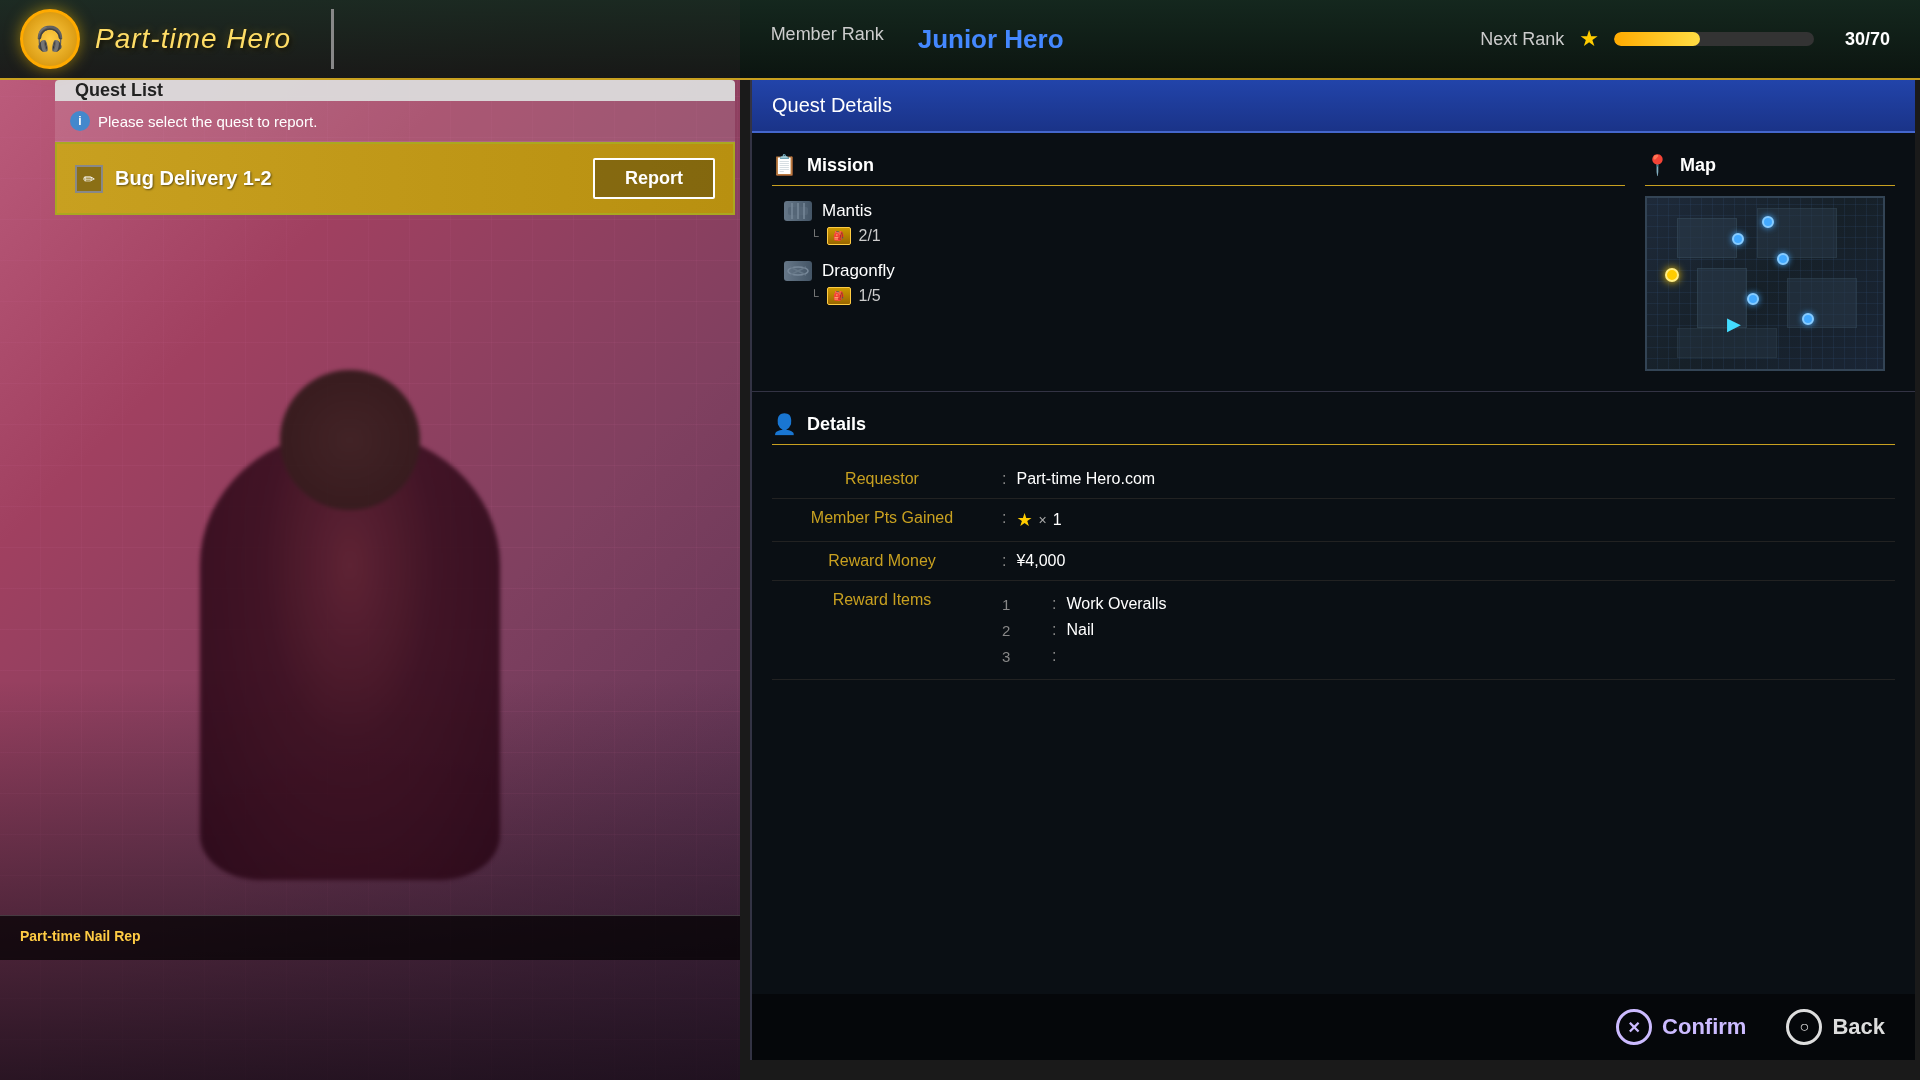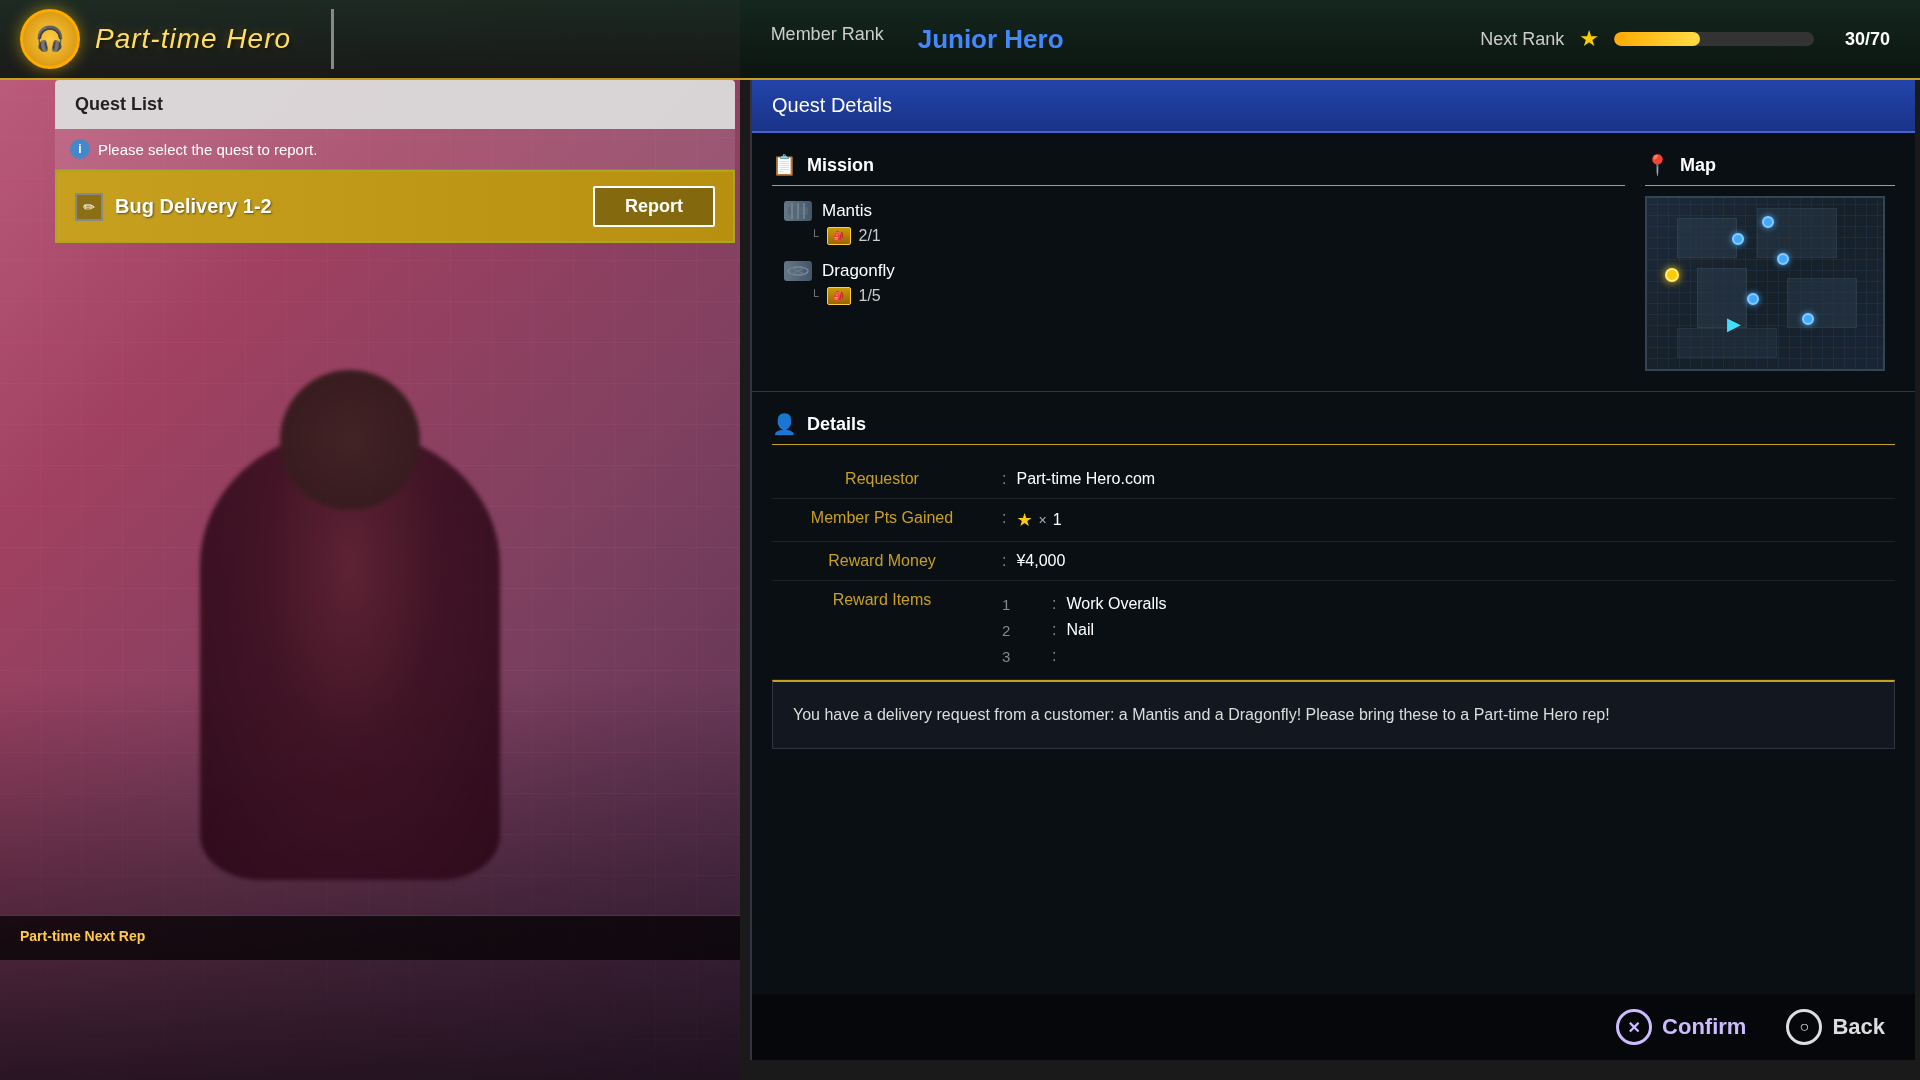--- a/index.html
+++ b/index.html
@@ -171,21 +171,21 @@
     
     .left-panel {
       position: absolute;
       top: 80px;
       left: 55px;
       width: 680px;
       z-index: 50;
     }
     .quest-list-header {
       background: rgba(220,220,220,0.95);
-      padding: 14px 20px;
+      padding: 0 20px;
       font-size: 18px;
       font-weight: bold;
       color: #222;
       border-radius: 4px 4px 0 0;
     }
     .quest-list-notice {
       background: rgba(255,255,255,0.12);
       padding: 10px 15px;
       display: flex;
       align-items: center;
@@ -504,21 +504,21 @@
       width: 250px;
     }
   </style>
 </head>
 <body>
 
 <div class="game-bg">
   <div class="game-bg-dark"></div>
   <div class="character"></div>
   <div class="subtitle-bar">
-    <div class="subtitle-name">Part-time Next Rep</div>
+    <div class="subtitle-name">Part-time Nail Rep</div>
   </div>
 </div>
 
 <div class="top-header">
   <div class="logo-area">
     <div class="logo-icon">
       <span>🎧</span>
     </div>
     <div class="logo-title">Part-time Hero</div>
   </div>
@@ -678,23 +678,20 @@
             <div class="reward-item-row">
               <span class="details-colon reward-num">3</span>
               <span class="details-colon">:</span>
               <span class="details-value"></span>
             </div>
           </div>
         </div>
       </div>
     </div>
 
-    <div class="description-box" style="margin: 0 20px;">
-      <span>You have a delivery request from a customer: a Mantis and a Dragonfly! Please bring these to a Part-time Hero rep!</span>
-    </div>
 
     <div class="bottom-buttons">
       <div class="bottom-btn btn-confirm">
         <div class="btn-circle">✕</div>
         <span>Confirm</span>
       </div>
       <div class="bottom-btn btn-back">
         <div class="btn-circle">○</div>
         <span>Back</span>
       </div>

